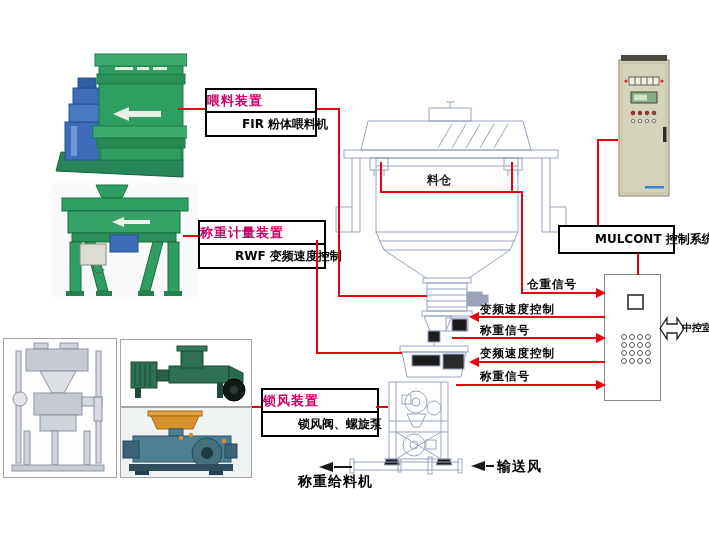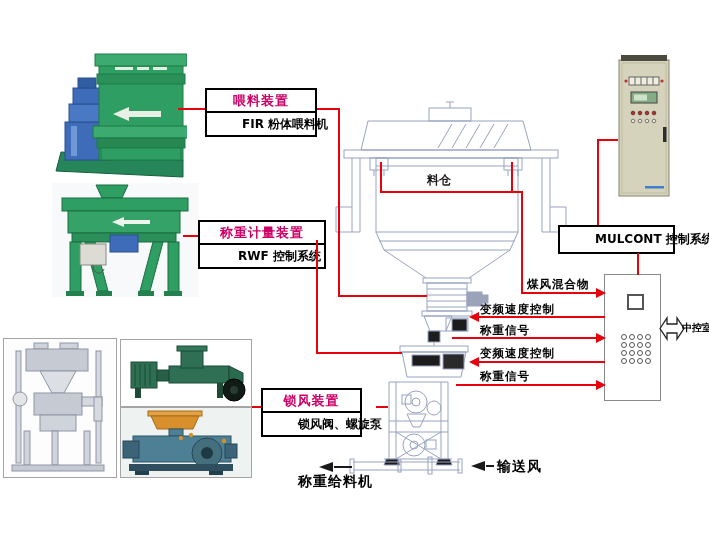--- a/index.html
+++ b/index.html
@@ -1,21 +1,21 @@
 <!DOCTYPE html>
 <html><head>
 <meta charset="utf-8">
 <style>
   html,body{margin:0;padding:0;background:#fff;}
   .stage{position:relative;width:709px;height:537px;background:#fff;overflow:hidden;
          font-family:"DejaVu Sans","Liberation Sans",sans-serif;}
   .abs{position:absolute;}
   
   .lblbox{position:absolute;background:#fff;border:2px solid #000;box-sizing:border-box;}
-  .lblbox .t{display:block;color:#cc0066;font-weight:bold;font-size:13px;text-align:center;
+  .lblbox .t{display:block;color:#cc0066;font-weight:bold;font-size:13px;
              padding:2px 0 1px;border-bottom:2px solid #000;letter-spacing:1px;white-space:nowrap;}
   .lblbox .s{display:block;color:#000;font-weight:bold;font-size:12px;text-align:center;
              padding:3px 0 2px;white-space:nowrap;margin-left:35px;}
   .lblbox.single .s{border:none;padding:4px 0;text-align:right;}
   
   .rl{position:absolute;background:#e8000d;}
   .ar{position:absolute;width:0;height:0;border-top:5px solid transparent;border-bottom:5px solid transparent;}
   .ar.r{border-left:10px solid #e8000d;}
   .ar.l{border-right:10px solid #e8000d;}
   
@@ -238,23 +238,23 @@
     <polygon points="1,16.5 8,6 8,12 18,12 18,6 25,16.5 18,27 18,21 8,21 8,27" fill="#fff" stroke="#222" stroke-width="1.3"></polygon>
   </svg>
   <div class="ctrlroom">中控室</div>
 
   <div class="lblbox" style="left:205px;top:88px;width:112px;">
     <span class="t">喂料装置</span>
     <span class="s">FIR 粉体喂料机</span>
   </div>
   <div class="lblbox" style="left:198px;top:220px;width:128px;">
     <span class="t">称重计量装置</span>
-    <span class="s">RWF 控制系统</span>
-  </div>
-  <div class="lblbox" style="left:261px;top:388px;width:101px;">
+    <span class="s">RWF 变频速度控制</span>
+  </div>
+  <div class="lblbox" style="left:261px;top:388px;width:118px;">
     <span class="t">锁风装置</span>
     <span class="s">锁风阀、螺旋泵</span>
   </div>
   <div class="lblbox single" style="left:558px;top:225px;width:117px;">
     <span class="s">MULCONT 控制系统</span>
   </div>
 
   <div class="rl" style="left:178px;top:108px;width:27px;height:2px;"></div>
   <div class="rl" style="left:317px;top:108px;width:23px;height:2px;"></div>
   <div class="rl" style="left:338px;top:108px;width:2px;height:189px;"></div>
@@ -276,21 +276,21 @@
   <div class="ar r" style="left:596px;top:288px;"></div>
   <div class="rl" style="left:478px;top:316px;width:127px;height:2px;"></div>
   <div class="ar l" style="left:469px;top:312px;"></div>
   <div class="rl" style="left:452px;top:337px;width:147px;height:2px;"></div>
   <div class="ar r" style="left:596px;top:333px;"></div>
   <div class="rl" style="left:478px;top:361px;width:127px;height:2px;"></div>
   <div class="ar l" style="left:469px;top:357px;"></div>
   <div class="rl" style="left:456px;top:384px;width:143px;height:2px;"></div>
   <div class="ar r" style="left:596px;top:380px;"></div>
 
-  <div class="sig" style="left:527px;top:277px;">煤风混合物</div>
+  <div class="sig" style="left:527px;top:277px;">仓重信号</div>
   <div class="sig" style="left:480px;top:302px;">变频速度控制</div>
   <div class="sig" style="left:480px;top:323px;">称重信号</div>
   <div class="sig" style="left:480px;top:346px;">变频速度控制</div>
   <div class="sig" style="left:480px;top:369px;">称重信号</div>
 
   <div class="bar" style="left:471px;top:461px;"></div>
   <div class="bl" style="left:486px;top:465px;width:8px;height:2px;"></div>
   <div class="flowtxt" style="left:497px;top:458px;">输送风</div>
 
   <div class="bar" style="left:319px;top:462px;"></div>

